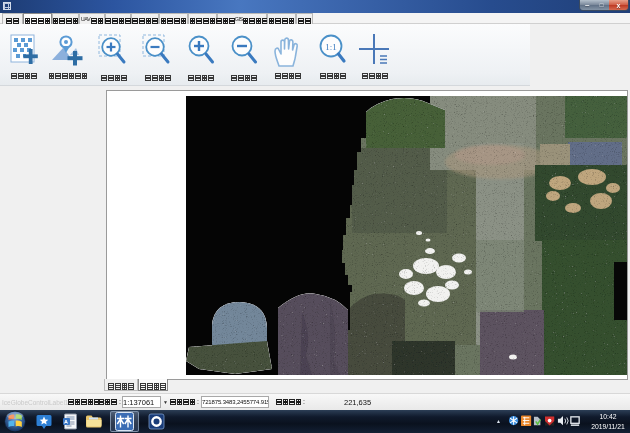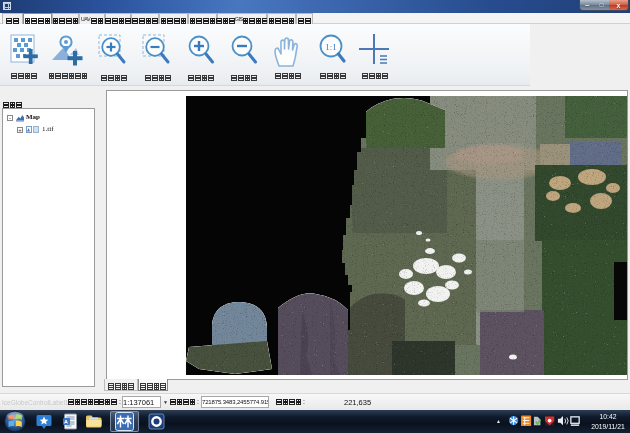--- a/index.html
+++ b/index.html
@@ -189,39 +189,20 @@
         <path d="M22.5 20 L28 27" stroke="#3a7abf" stroke-width="3.2" stroke-linecap="round"></path>
       </svg>
       <div class="tlab"><span class="g sm lt"><i></i><i></i><i></i><i></i></span></div>
     </div>
     <div class="tool" style="left:357px;width:36px">
       <svg width="34" height="34" viewBox="0 0 34 34">
         <path d="M1 15 L31 15 M16 0 L16 30" stroke="#4a78b8" stroke-width="2"></path>
         <path d="M22 22 h7 M22 25.5 h7 M22 29 h7" stroke="#4a78b8" stroke-width="1.6"></path>
       </svg>
       <div class="tlab"><span class="g sm lt"><i></i><i></i><i></i><i></i></span></div>
-    </div>
-  </div>
-  <div id="left">
-    <span id="lpt" class="g sm"><i></i><i></i><i></i></span>
-    <div id="tree">
-      <div style="position:absolute;left:4px;top:6px;width:6px;height:6px;border:1px solid #888;background:#fff;font-size:6px;line-height:4px;text-align:center;color:#333">-</div>
-      <svg style="position:absolute;left:13px;top:5px" width="8" height="8" viewBox="0 0 9 9">
-          <path d="M0 7 L3 3 L5 5 L7 1 L9 4 L9 7 Z" fill="#3f6fb5"></path>
-          <rect x="0" y="7" width="9" height="1.5" fill="#6a92c8"></rect>
-        </svg>
-      <span style="position:absolute;left:23px;top:4px;font-size:7px;font-weight:bold;color:#111;font-family:'Liberation Serif',serif">Map</span>
-      <div style="position:absolute;left:14px;top:18px;width:6px;height:6px;border:1px solid #888;background:#fff;font-size:6px;line-height:5px;text-align:center;color:#333">+</div>
-      <div style="position:absolute;left:23px;top:17px;width:6px;height:7px;border:1px solid #7a9cc4;background:#fff">
-        <svg style="display:block" width="4" height="5" viewBox="0 0 8 8">
-            <path d="M0 8 L3 1 L6 8 Z M1 5 h4" fill="#4a7ab8"></path>
-          </svg>
-      </div>
-      <div style="position:absolute;left:30px;top:17px;width:6px;height:7px;border:1px solid #9ab4d0;background:#cfe0f0"></div>
-      <span style="position:absolute;left:39px;top:16px;font-size:7px;color:#111;font-family:'Liberation Serif',serif">1.tif</span>
     </div>
   </div>
   <div id="mapbox">
   <svg width="520" height="288" viewBox="107 91 520 288">
     <defs>
       <filter id="tx" x="-2%" y="-2%" width="104%" height="104%">
         <feTurbulence type="fractalNoise" baseFrequency="0.9" numOctaves="2" seed="11" result="n"></feTurbulence>
         <feColorMatrix in="n" type="saturate" values="0" result="g"></feColorMatrix>
         <feComponentTransfer in="g" result="dark">
           <feFuncR type="linear" slope="2.0" intercept="0.08"></feFuncR>

